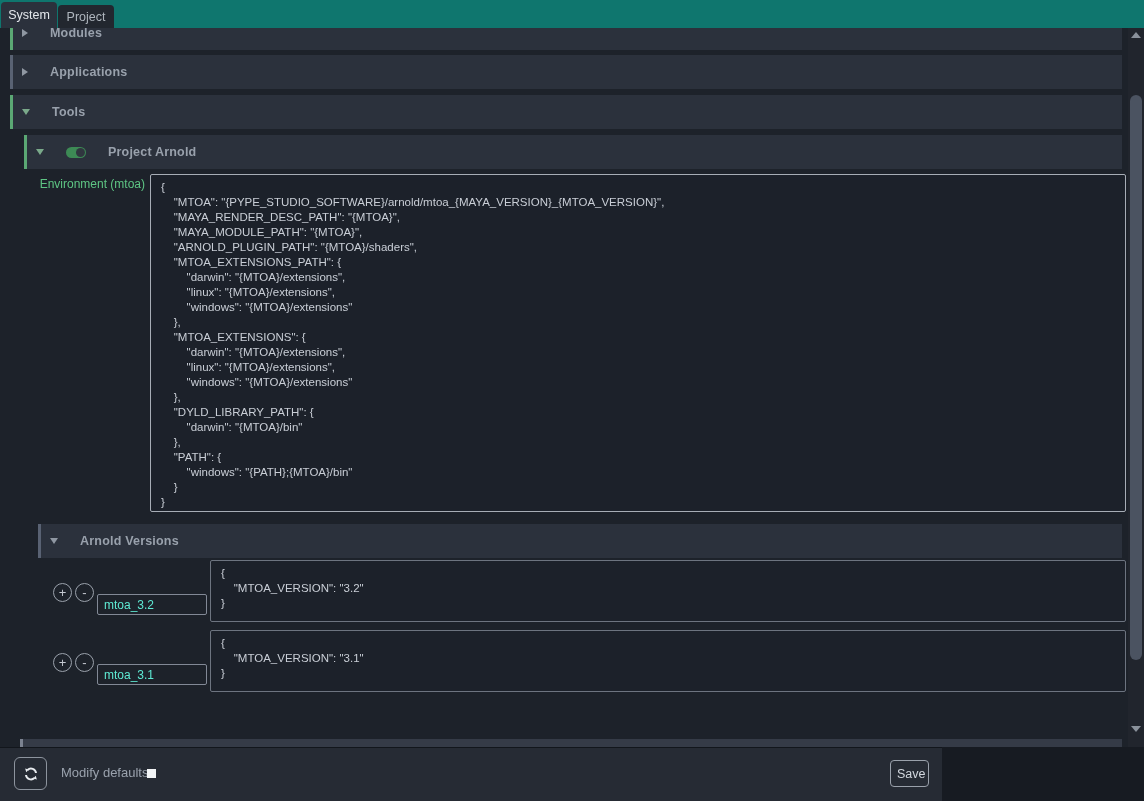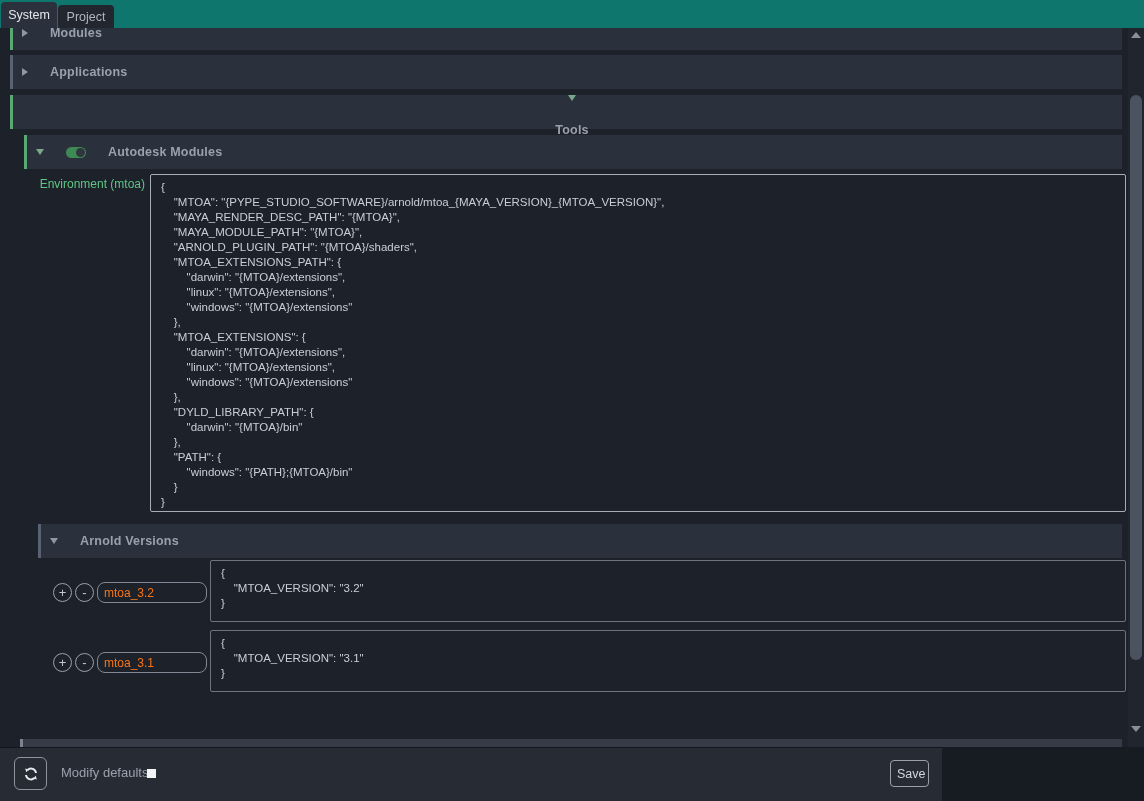--- a/index.html
+++ b/index.html
@@ -39,22 +39,22 @@
              white-space:pre; padding:5px 10px; border-radius:2px; overflow:hidden;
              font-family:"Liberation Sans", sans-serif; }
   .codebox.bright { border:1px solid #a7adb6; }
   .codebox.dim    { border:1px solid #6d7480; }
 
   .fieldlabel { position:absolute; font-size:12px; color:#5ec584; text-align:right; }
 
   .circlebtn { position:absolute; width:19px; height:19px; border-radius:50%; border:1px solid #9aa1ab;
                color:#c3c8d0; font-size:13px; line-height:16px; text-align:center; background:transparent; padding:0; }
   .nameinput { position:absolute; width:110px; height:21px; background:#1d222a; border:1px solid #828996;
-               border-radius:8px; color:#f97316; font-size:12px; padding:0 6px;
-               font-family:"Liberation Sans", sans-serif; }
+               border-radius:2px; color:#5eead4; font-size:12px; padding:0 6px;
+               font-family:"Liberation Sans", sans-serif;margin-top:12px; }
 
   .partialrow { position:absolute; background:#353b47; border-left:3px solid #7b8290; }
 
   
   .vscroll { left:1128px; top:28px; width:16px; height:719px; background:#21252d; }
   .vthumb { position:absolute; left:2px; width:12px; border-radius:6px; background:#4b5361; }
   .sbtn { position:absolute; left:0; width:16px; height:14px; display:flex; align-items:center; justify-content:center; }
   .tri-up   { width:0; height:0; border-bottom:6px solid #8a919b; border-left:5px solid transparent; border-right:5px solid transparent; }
   .tri-down { width:0; height:0; border-top:6px solid #8a919b; border-left:5px solid transparent; border-right:5px solid transparent; }
 
@@ -82,31 +82,31 @@
   <div class="hdr bL-green" style="left:10px; top:-12px; width:1112px; height:34px;">
     <span class="arr-right"></span>
     <span class="lbl">Modules</span>
   </div>
 
   <div class="hdr bL-gray" style="left:10px; top:27px; width:1112px; height:34px;">
     <span class="arr-right"></span>
     <span class="lbl">Applications</span>
   </div>
 
-  <div class="hdr bL-green" style="left:10px; top:67px; width:1112px; height:34px;flex-direction:column;">
+  <div class="hdr bL-green" style="left:10px; top:67px; width:1112px; height:34px;">
     <span class="arr-down arr-green"></span>
     <span class="lbl">Tools</span>
   </div>
 
   <div class="hdr bL-green" style="left:24px; top:107px; width:1098px; height:34px;">
     <span class="arr-down arr-green"></span>
     <span class="toggle">
         <span class="knob"></span>
       </span>
-    <span class="lbl">Autodesk Modules</span>
+    <span class="lbl">Project Arnold</span>
   </div>
 
   <div class="fieldlabel" style="left:10px; top:149px; width:135px;">Environment (mtoa)</div>
   <div class="codebox bright" style="left:150px; top:146px; width:976px; height:338px;">{
     "MTOA": "{PYPE_STUDIO_SOFTWARE}/arnold/mtoa_{MAYA_VERSION}_{MTOA_VERSION}",
     "MAYA_RENDER_DESC_PATH": "{MTOA}",
     "MAYA_MODULE_PATH": "{MTOA}",
     "ARNOLD_PLUGIN_PATH": "{MTOA}/shaders",
     "MTOA_EXTENSIONS_PATH": {
         "darwin": "{MTOA}/extensions",

